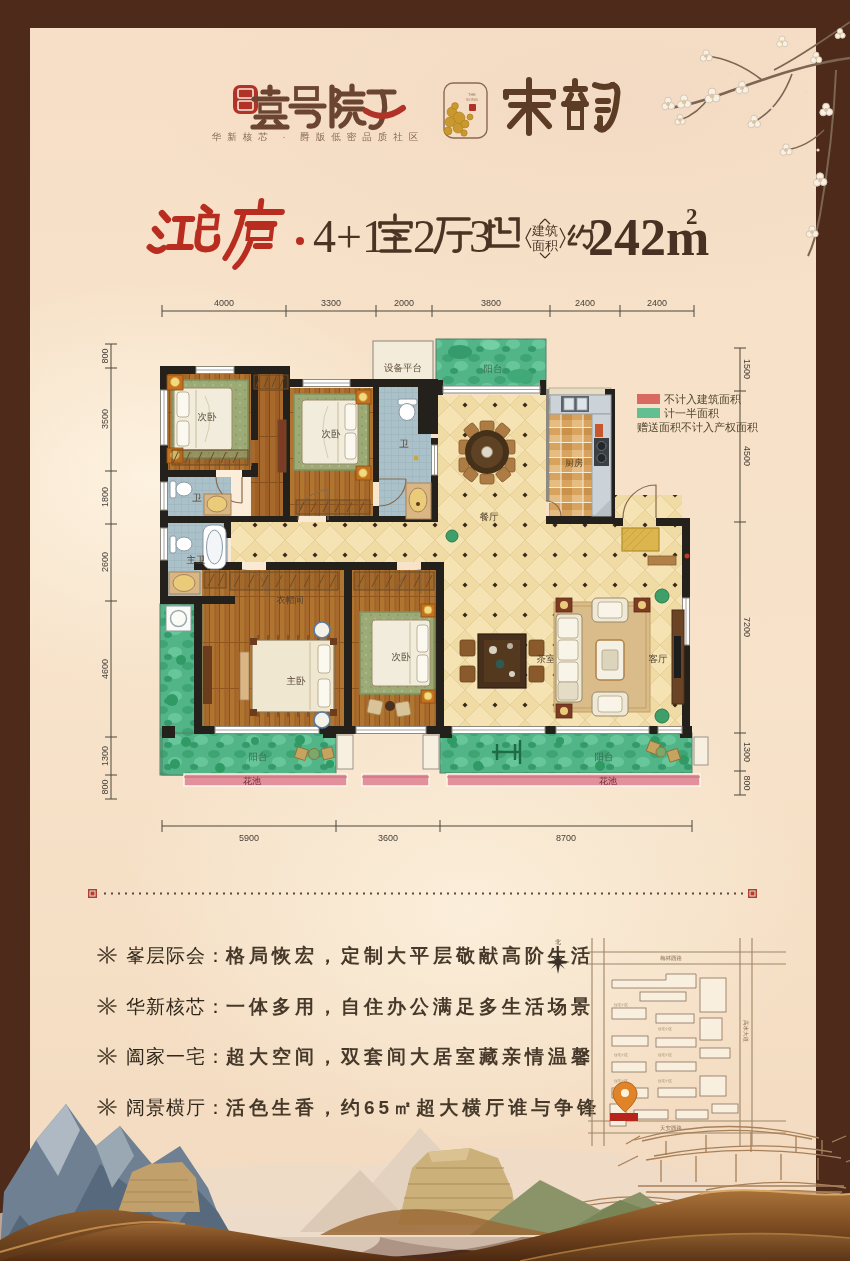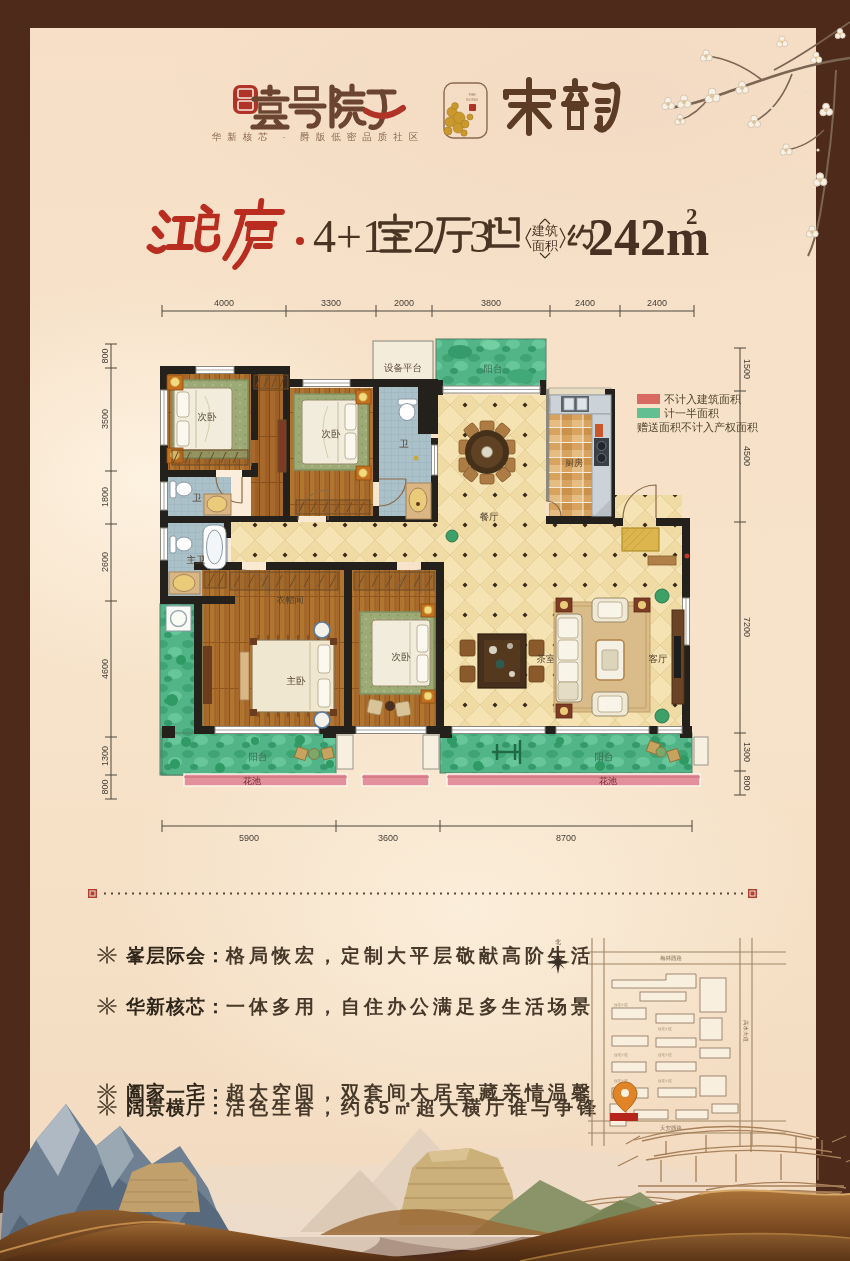--- a/index.html
+++ b/index.html
@@ -7,21 +7,21 @@
 body{width:850px;height:1261px;position:relative;overflow:hidden;
  font-family:"Liberation Sans",sans-serif;background:#f6e2ca}
 .abs{position:absolute}
 .bg{position:absolute;inset:0;background:
  radial-gradient(ellipse 420px 300px at 18% 38%,#fdf2e0 0%,rgba(253,242,224,0) 70%),
  radial-gradient(ellipse 500px 350px at 55% 72%,#fbeeda 0%,rgba(251,238,218,0) 70%),
  radial-gradient(ellipse 600px 260px at 72% 8%,#f3dac4 0%,rgba(243,218,196,0) 75%),
  linear-gradient(180deg,#f6dfc6 0%,#f7e3ca 55%,#f2dabf 100%)}
 .fr{position:absolute;background:#4e2a1b;z-index:40}
 .feat{position:absolute;left:96px;font-size:19px;font-weight:bold;color:#46392a;letter-spacing:4px;white-space:nowrap}
-.feat b{color:#30271a;font-weight:bold;letter-spacing:1px}
+.feat b{color:#30271a;font-weight:normal;letter-spacing:1px}
 .feat .st{display:inline-block;width:22px;margin-right:8px;vertical-align:-2px}
 </style>
 </head>
 <body>
 
 <div class="bg"></div>
 
 <svg class="abs" style="left:0;top:40px;z-index:10" width="850" height="240" viewBox="0 40 850 240">
 
   <g>
@@ -848,21 +848,21 @@
 </div>
 
 <div class="feat" style="top:994px">
   <svg class="st" width="22" height="18" viewBox="0 0 22 18">
       <g stroke="#473a29" stroke-width="1.6" stroke-linecap="round">
         <path d="M4,3 L18,15 M18,3 L4,15 M11,1 V6 M11,12 V17 M2,9 H7 M15,9 H20"></path>
       </g>
     </svg><b>华新核芯：</b>一体多用，自住办公满足多生活场景
 </div>
 
-<div class="feat" style="top:1080px">
+<div class="feat" style="top:1044px">
   <svg class="st" width="22" height="18" viewBox="0 0 22 18">
       <g stroke="#473a29" stroke-width="1.6" stroke-linecap="round">
         <path d="M4,3 L18,15 M18,3 L4,15 M11,1 V6 M11,12 V17 M2,9 H7 M15,9 H20"></path>
       </g>
     </svg><b>阖家一宅：</b>超大空间，双套间大居室藏亲情温馨
 </div>
 
 <div class="feat" style="top:1095px">
   <svg class="st" width="22" height="18" viewBox="0 0 22 18">
       <g stroke="#473a29" stroke-width="1.6" stroke-linecap="round">

